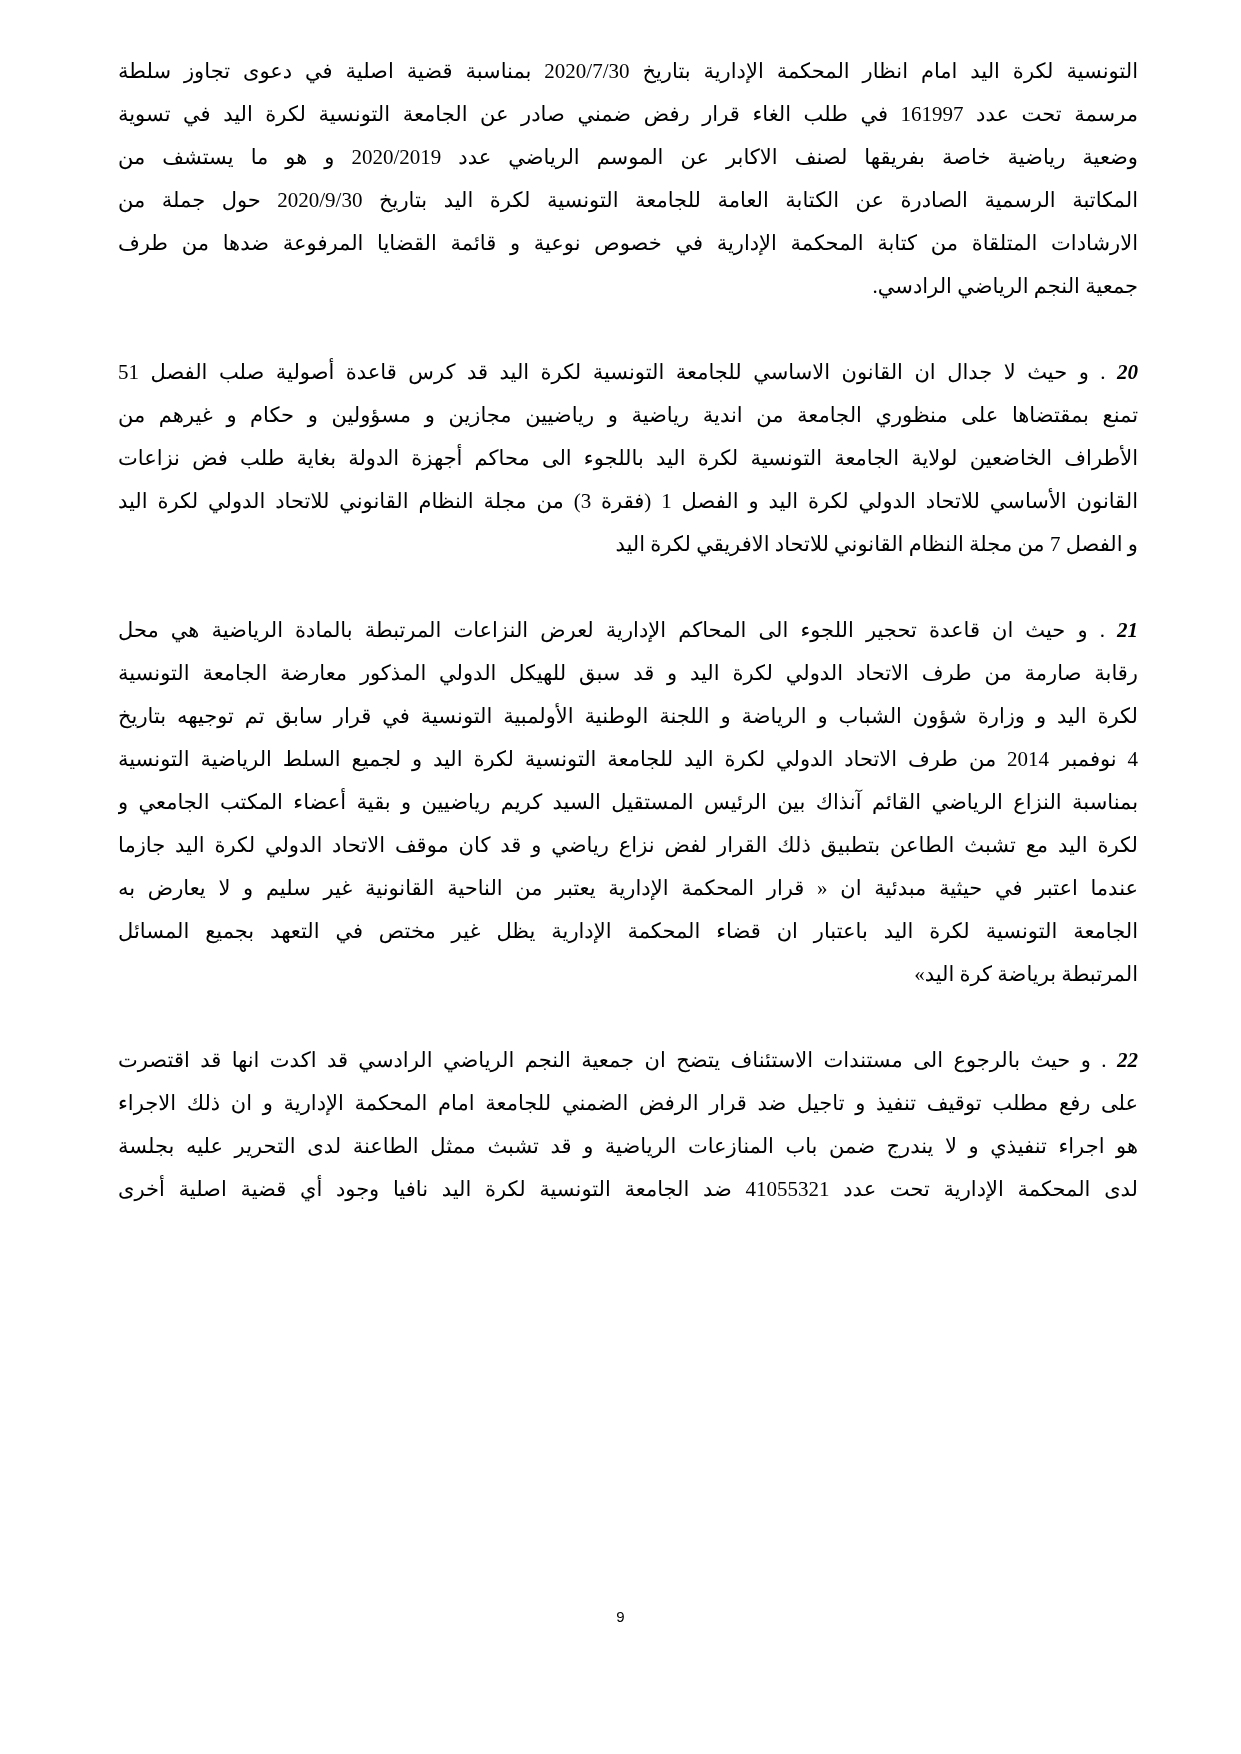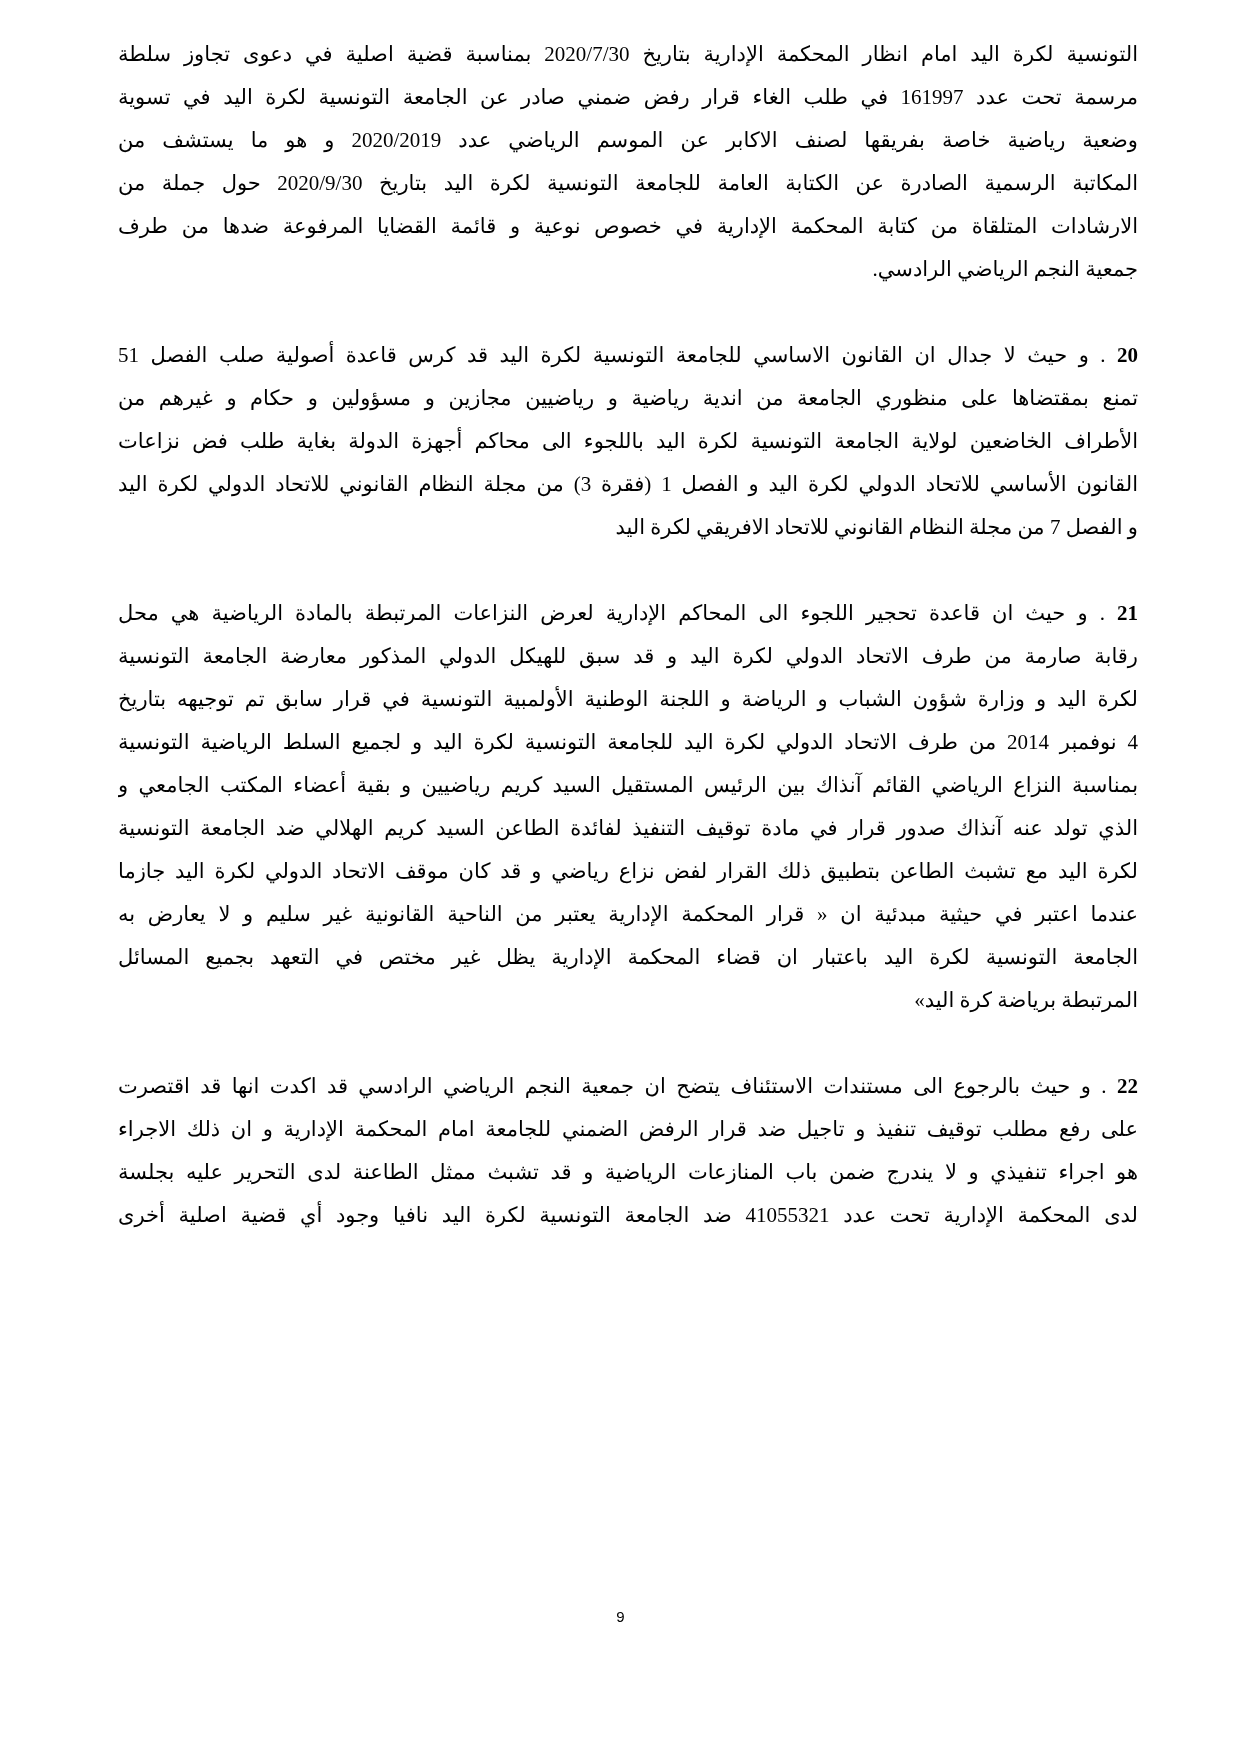--- a/index.html
+++ b/index.html
@@ -2,30 +2,30 @@
 <html><head>
 <meta charset="utf-8">
 <style>
   html, body { margin: 0; padding: 0; background: #ffffff; }
   body { width: 1241px; height: 1754px; position: relative; overflow: hidden; }
   .page {
     position: absolute; left: 0; top: 0; width: 1241px; height: 1754px;
     background: #ffffff; color: #000000;
   }
   .content {
-    position: absolute; left: 118px; top: 33px; width: 1020px;
+    position: absolute; left: 118px; top: 50px; width: 1020px;
     direction: rtl; text-align: justify; text-align-last: right;
     font-family: "Liberation Serif", "DejaVu Serif", serif;
     font-size: 21px; line-height: 43px;
   }
   .para { margin: 0; }
   .para + .para { margin-top: 43px; }
   .line { display: block; text-align: justify; text-align-last: justify; white-space: nowrap; overflow: hidden; }
   .line.last { text-align-last: right; }
-  .num { font-weight: bold; font-family: "Liberation Serif", serif; }
+  .num { font-weight: bold; font-family: "Liberation Serif", serif; font-style: italic; }
   .quote { }
   .page-number {
     position: absolute; left: 0; width: 1241px; top: 1608px; text-align: center;
     font-family: "Liberation Sans", "DejaVu Sans", sans-serif; font-size: 15px; color: #000;
   }
 </style>
 </head>
 <body>
 
 <div class="page">
@@ -47,21 +47,20 @@
       <span class="line">القانون الأساسي للاتحاد الدولي لكرة اليد و الفصل 1 (فقرة 3) من مجلة النظام القانوني للاتحاد الدولي لكرة اليد</span>
       <span class="line last">و الفصل 7 من مجلة النظام القانوني للاتحاد الافريقي لكرة اليد</span>
     </div>
 
     <div class="para">
       <span class="line"><span class="num">21</span> <span>. و حيث ان قاعدة تحجير اللجوء الى المحاكم الإدارية لعرض النزاعات المرتبطة بالمادة الرياضية هي محل</span></span>
       <span class="line">رقابة صارمة من طرف الاتحاد الدولي لكرة اليد و قد سبق للهيكل الدولي المذكور معارضة الجامعة التونسية</span>
       <span class="line">لكرة اليد و وزارة شؤون الشباب و الرياضة و اللجنة الوطنية الأولمبية التونسية في قرار سابق تم توجيهه بتاريخ</span>
       <span class="line">4 نوفمبر 2014 من طرف الاتحاد الدولي لكرة اليد للجامعة التونسية لكرة اليد و لجميع السلط الرياضية التونسية</span>
       <span class="line">بمناسبة النزاع الرياضي القائم آنذاك بين الرئيس المستقيل السيد كريم رياضيين و بقية أعضاء المكتب الجامعي و</span>
-      <span class="line">الذي تولد عنه آنذاك صدور قرار في مادة توقيف التنفيذ لفائدة الطاعن السيد كريم الهلالي ضد الجامعة التونسية</span>
       <span class="line">لكرة اليد مع تشبث الطاعن بتطبيق ذلك القرار لفض نزاع رياضي و قد كان موقف الاتحاد الدولي لكرة اليد جازما</span>
       <span class="line"><span>عندما اعتبر في حيثية مبدئية ان</span> <span class="quote">« قرار المحكمة الإدارية يعتبر من الناحية القانونية غير سليم و لا يعارض به</span></span>
       <span class="line quote">الجامعة التونسية لكرة اليد باعتبار ان قضاء المحكمة الإدارية يظل غير مختص في التعهد بجميع المسائل</span>
       <span class="line last quote">المرتبطة برياضة كرة اليد»</span>
     </div>
 
     <div class="para">
       <span class="line"><span class="num">22</span> <span>. و حيث بالرجوع الى مستندات الاستئناف يتضح ان جمعية النجم الرياضي الرادسي قد اكدت انها قد اقتصرت</span></span>
       <span class="line">على رفع مطلب توقيف تنفيذ و تاجيل ضد قرار الرفض الضمني للجامعة امام المحكمة الإدارية و ان ذلك الاجراء</span>
       <span class="line">هو اجراء تنفيذي و لا يندرج ضمن باب المنازعات الرياضية و قد تشبث ممثل الطاعنة لدى التحرير عليه بجلسة</span>

